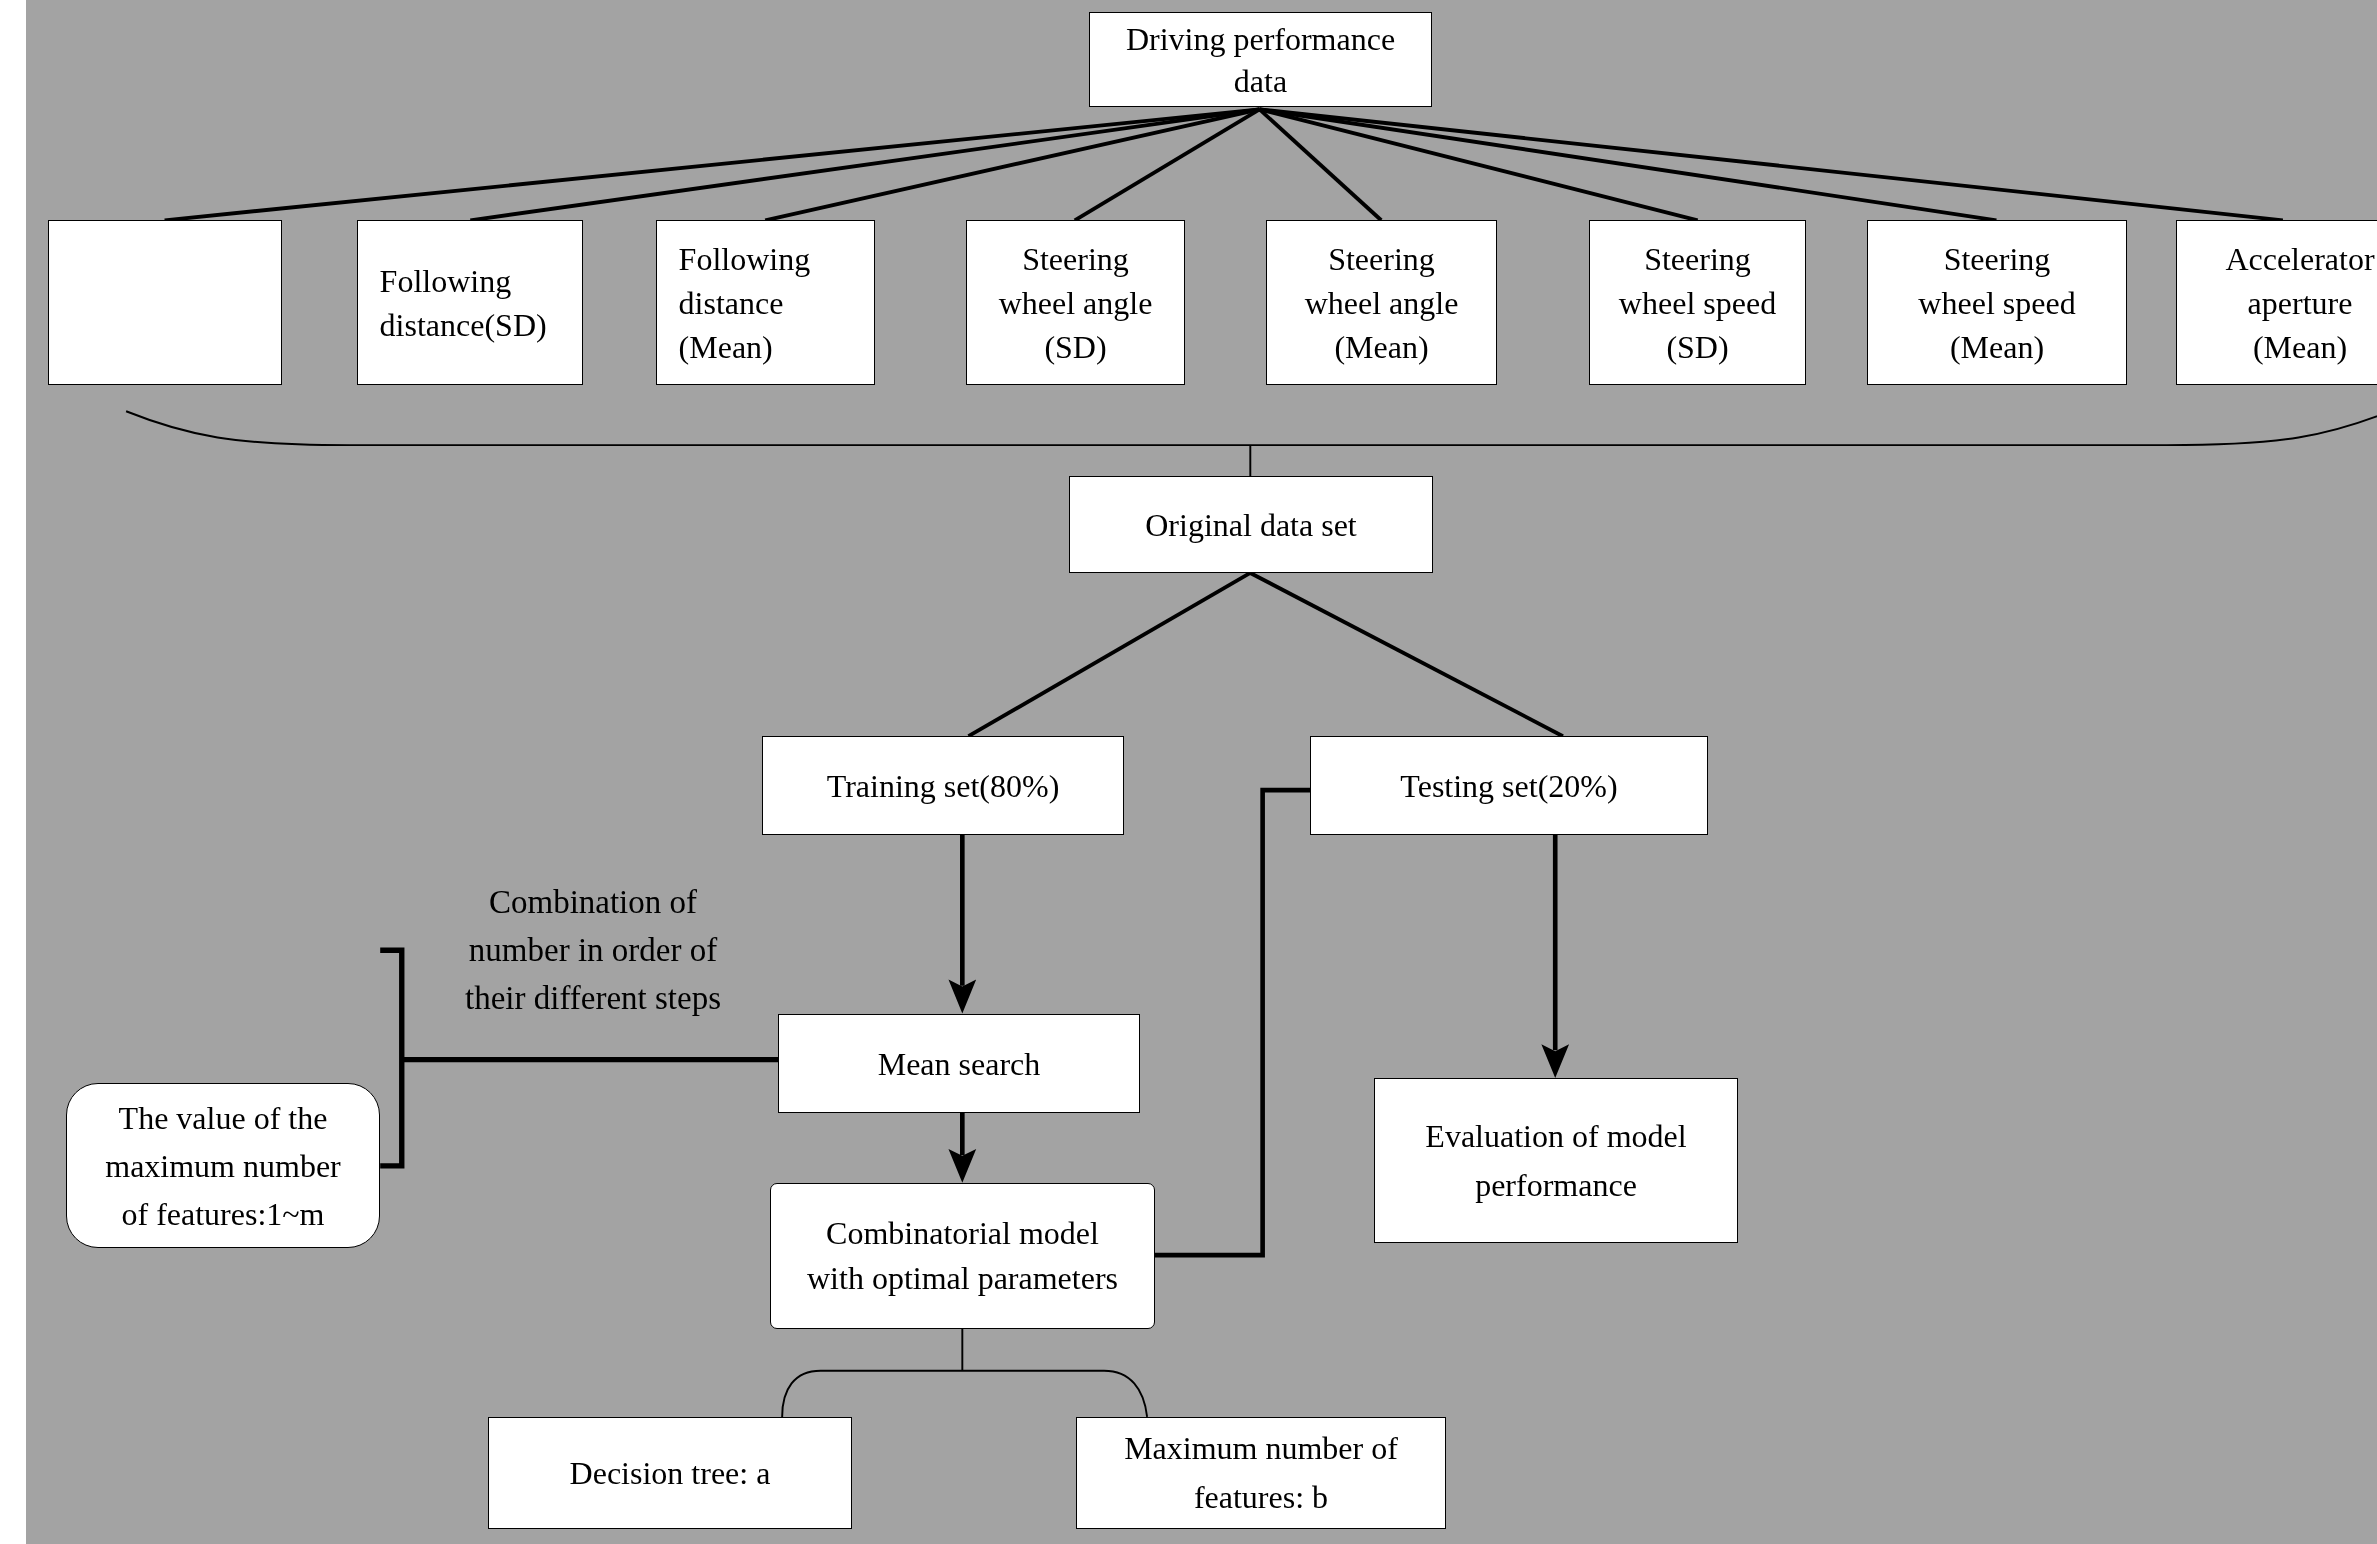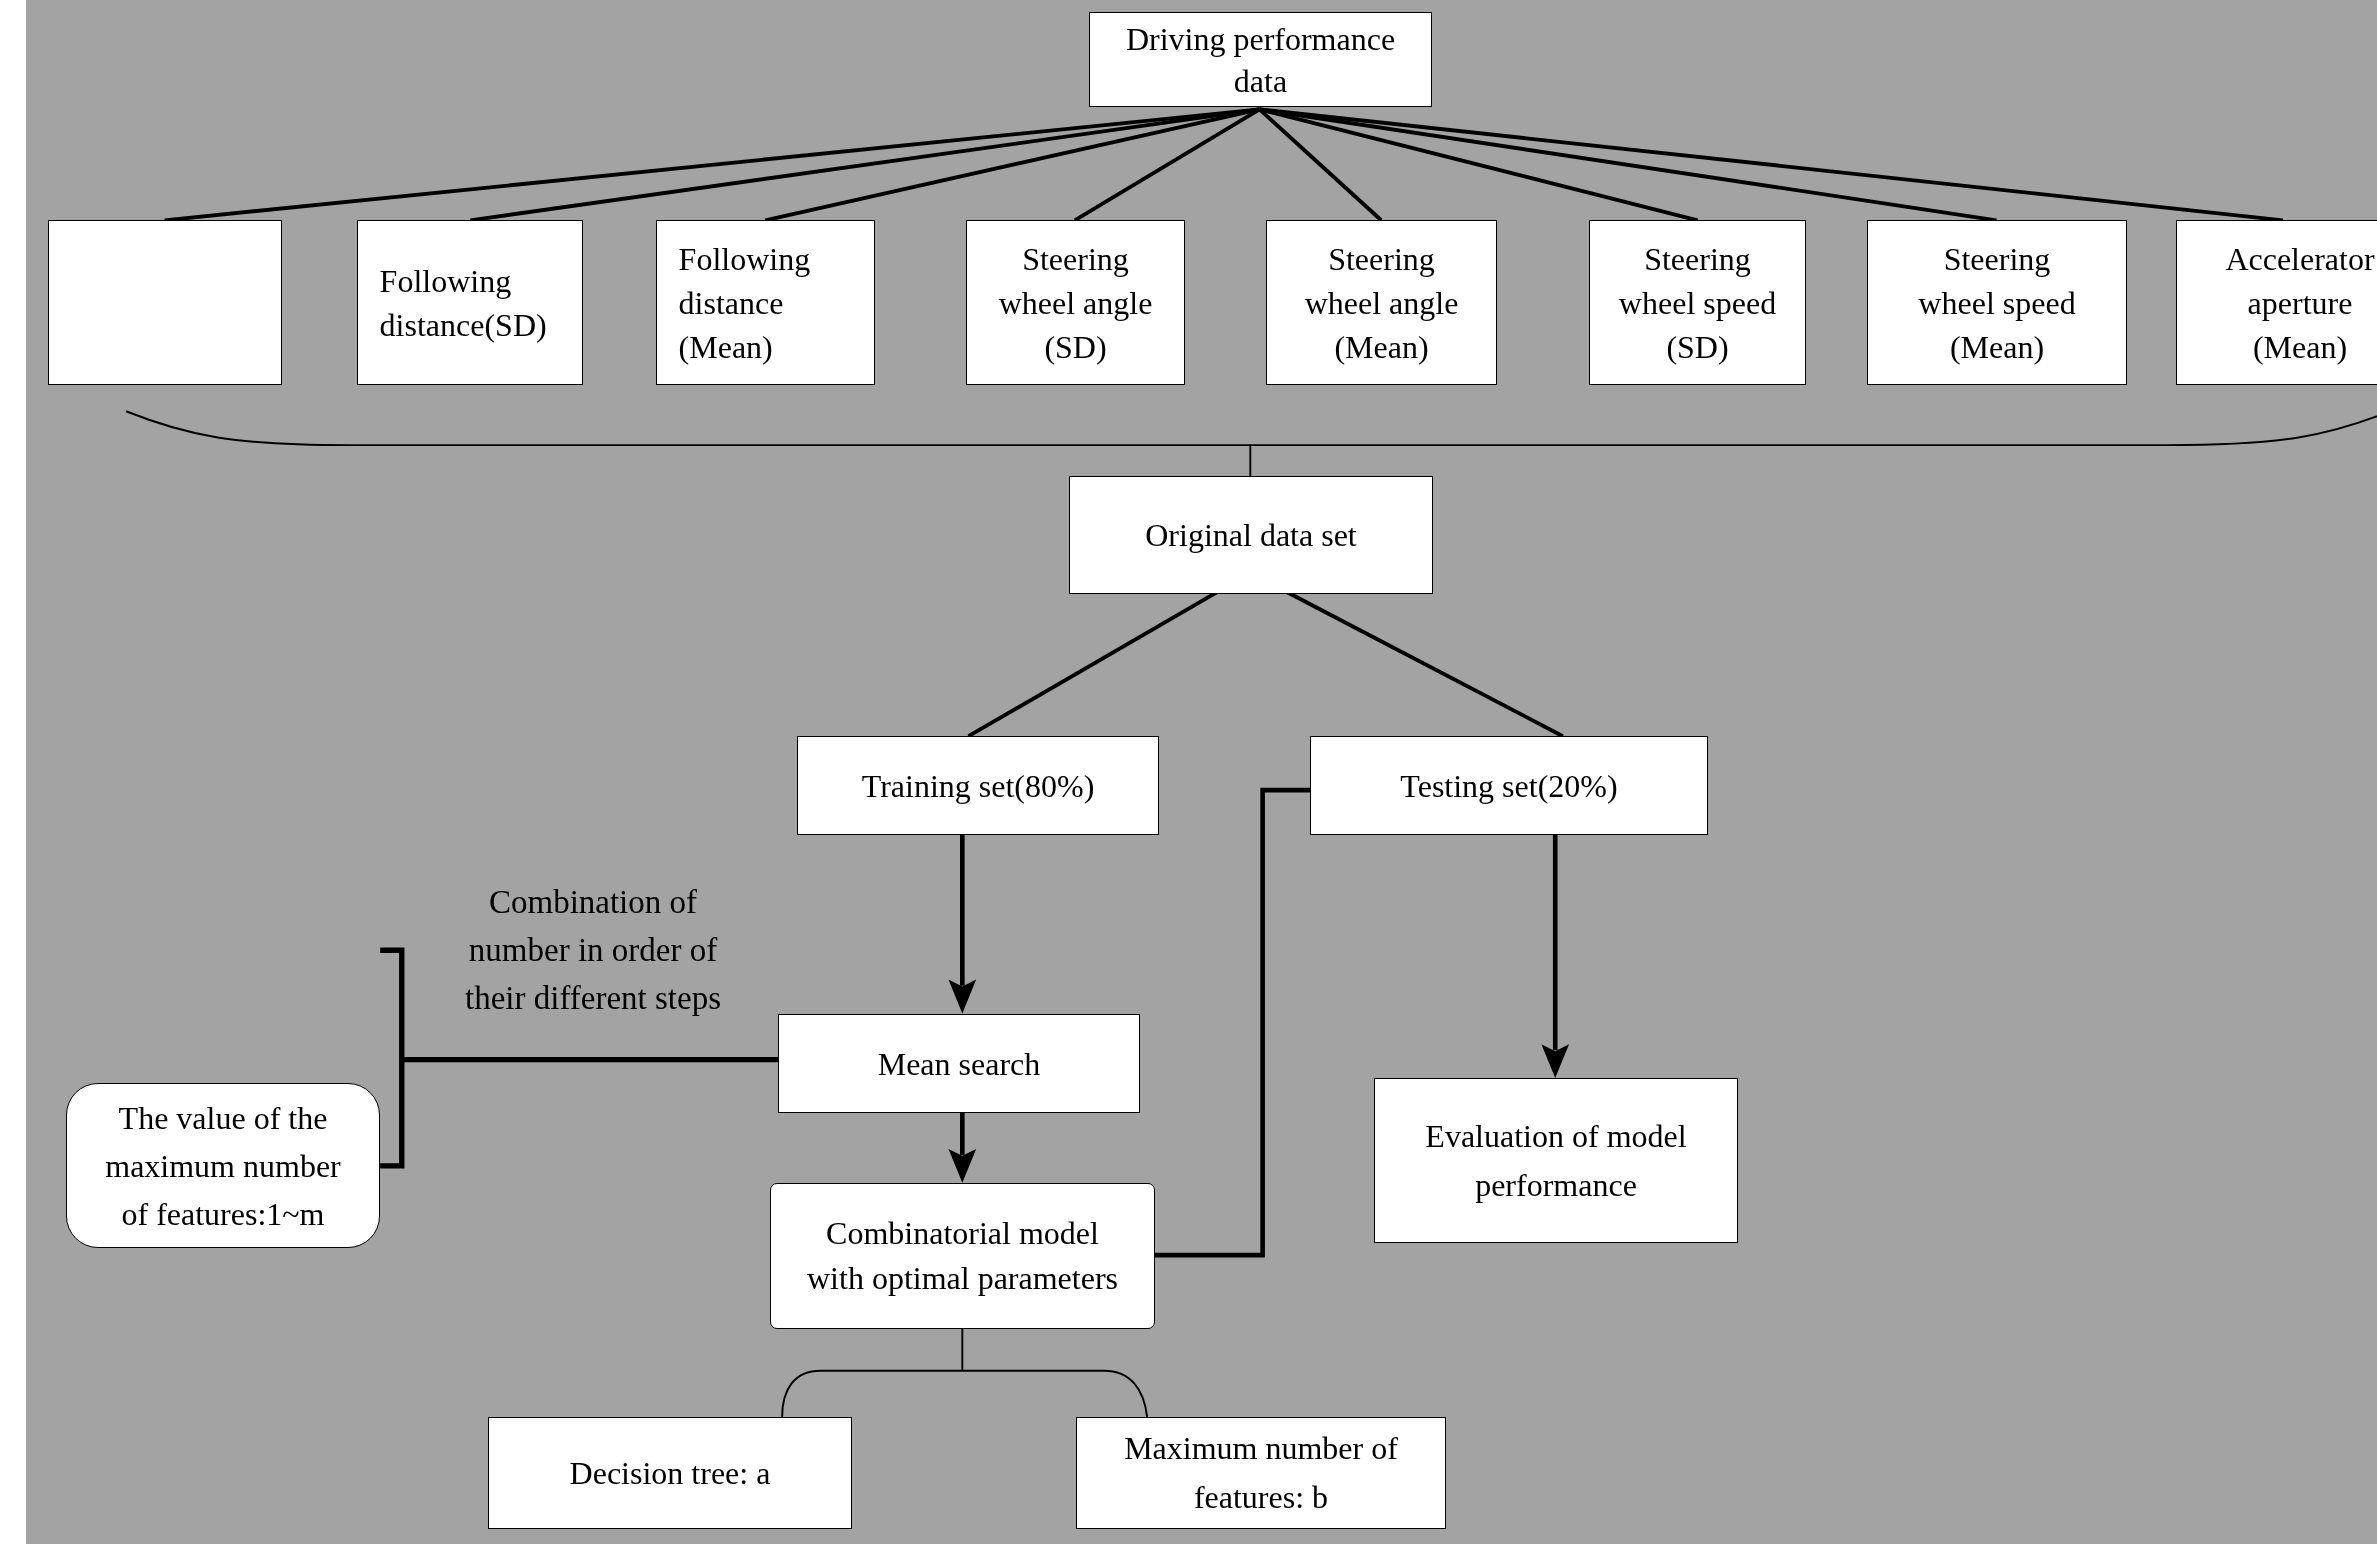--- a/index.html
+++ b/index.html
@@ -55,22 +55,22 @@
   
   .n-root      { left: 1063px; top: 12.3px;   width: 343px; height: 95px; line-height: 42px; }
   .n-f0        { left: 21.6px;   top: 220px;  width: 234px; height: 165px; }
   .n-f1        { left: 331px;  top: 220px;  width: 226px; height: 165px; }
   .n-f2        { left: 630px;  top: 220px;  width: 219px; height: 165px; }
   .n-f3        { left: 940px; top: 220px;  width: 219px; height: 165px; }
   .n-f4        { left: 1240px; top: 220px;  width: 231px; height: 165px; }
   .n-f5        { left: 1563px; top: 220px;  width: 217px; height: 165px; }
   .n-f6        { left: 1841px; top: 220px;  width: 260px; height: 165px; }
   .n-f7        { left: 2150px; top: 220px;  width: 248px; height: 165px; }
-  .n-original  { left: 1043px; top: 476px;  width: 364px; height: 118px; }
-  .n-training  { left: 771px;  top: 736px;  width: 362px; height: 99px; }
+  .n-original  { left: 1043px; top: 476px;  width: 364px; height: 97px; }
+  .n-training  { left: 736px;  top: 736px;  width: 362px; height: 99px; }
   .n-testing   { left: 1284px; top: 736px;  width: 398px; height: 99px; }
   .n-grid      { left: 752px;  top: 1014px; width: 362px; height: 99px; }
   .n-comb      { left: 744px;  top: 1183px; width: 385px; height: 146px; line-height: 45px; border-radius: 7px; }
   .n-eval      { left: 1348px; top: 1078px; width: 364px; height: 165px; line-height: 49px; }
   .n-decision  { left: 462px;  top: 1417px; width: 364px; height: 112px; }
   .n-maxfeat   { left: 1050px; top: 1417px; width: 370px; height: 112px; line-height: 49px; }
   .n-param-a   { left: 40px;   top: 873px; width: 314px; height: 160px; }
   .n-param-b   { left: 40px;   top: 1083px; width: 314px; height: 165px; }
   .note-combination { left: 390px; top: 878px; width: 354px; }
 </style>

